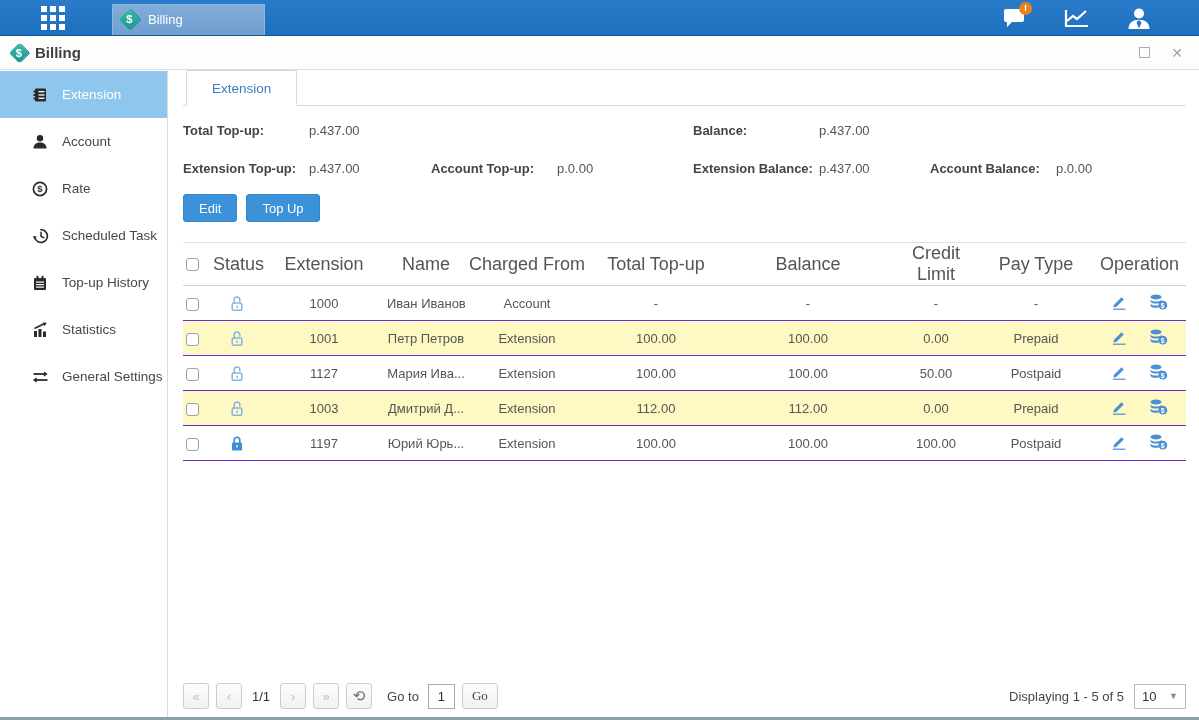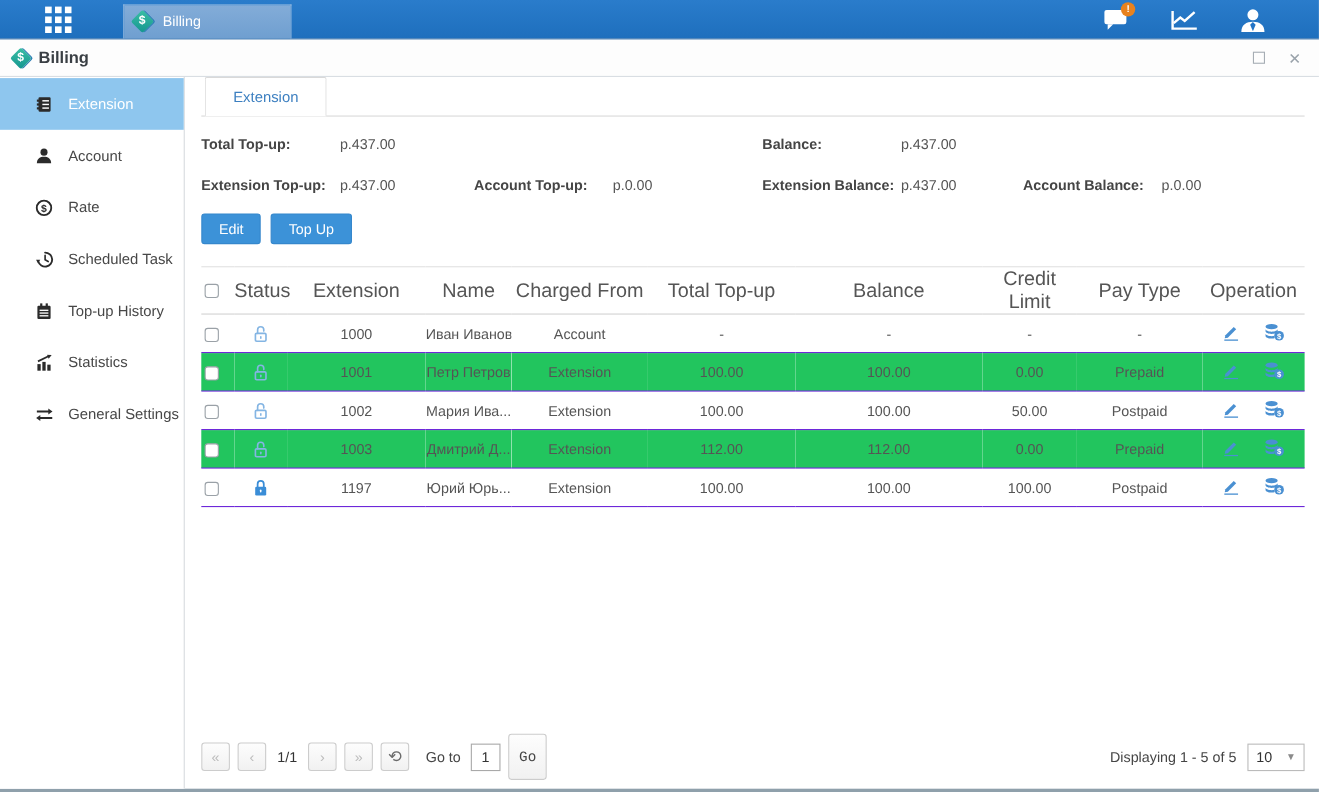--- a/index.html
+++ b/index.html
@@ -49,36 +49,36 @@
 
   
   .actions { margin-top:18px; display:flex; gap:9px; }
   .btn-primary { background:#3c92d8; color:#fff; border:1px solid #3587cc; border-radius:3px; height:28px; padding:0 15px; font-size:13px; font-family:inherit; cursor:pointer; }
 
   
   table.ext-table { margin-top:20px; width:100%; border-collapse:collapse; table-layout:fixed; }
   .ext-table th { height:35px; font-weight:normal; color:#555; border-top:1px solid #e2e2e2; border-bottom:1px solid #d2d2d2; text-align:center; font-size:18px; }
   .ext-table td { height:35px; text-align:center; color:#555; font-size:13px; white-space:nowrap; overflow:hidden; }
   .ext-table tbody tr { border-bottom:1px solid #6d28d9;margin-top:20px; }
-  .ext-table tbody tr.alt { background:#22c55e; }
+  .ext-table tbody tr.alt { background:#fef9c3; }
   .c-sel { text-align:left !important; padding-left:3px; }
   .checkbox { display:inline-block; width:13px; height:13px; border:1px solid #9aa1a7; border-radius:3px; background:#fff; cursor:pointer; vertical-align:middle; }
   .status-icon svg { display:none; vertical-align:middle; }
   .status-icon.unlocked svg.lock-open { display:inline; }
   .status-icon.locked svg.lock-locked { display:inline; }
   .c-op .op-icon { display:inline-block; margin:0 9px; cursor:pointer; vertical-align:middle; }
 
   
   .pagination { position:absolute; left:15px; right:13px; bottom:8px; display:flex; align-items:center; }
   .pg-btn { width:26px; height:26px; border:1px solid #ccc; border-radius:3px; background:linear-gradient(180deg,#fdfdfd,#f1f1f1); color:#bdbdbd; font-size:13px; display:flex; align-items:center; justify-content:center; cursor:pointer; margin-right:7px; }
   .pg-btn.refresh { color:#6b6b6b; font-size:15px; }
   .pg-indicator { color:#333; margin:0 10px 0 3px; }
   .goto-label { color:#454545; margin:0 9px 0 8px; }
   .goto-input { width:27px; height:25px; border:1px solid #a9a9a9; text-align:center; font-size:13px; color:#333; font-family:inherit; margin-right:7px; }
-  .go-btn { height:42px; border:1px solid #ccc; border-radius:3px; background:linear-gradient(180deg,#fdfdfd,#f1f1f1); color:#454545; font-size:13px; padding:0 9px; font-family:Liberation Mono, monospace; cursor:pointer; }
+  .go-btn { height:26px; border:1px solid #ccc; border-radius:3px; background:linear-gradient(180deg,#fdfdfd,#f1f1f1); color:#454545; font-size:13px; padding:0 9px; font-family:Liberation Serif, serif; cursor:pointer; }
   .pg-right { margin-left:auto; display:flex; align-items:center; gap:10px; }
   .displaying { color:#454545; }
   .page-size { width:52px; height:25px; border:1px solid #bbb; background:#fff; display:flex; align-items:center; padding:0 7px; cursor:pointer; color:#333; }
   .page-size .caret { margin-left:auto; font-size:9px; color:#8a8a8a; }
 
   .bottom-edge { height:3px; background:#8fa0ab; }
 </style>
 </head>
 <body>
 
@@ -351,21 +351,21 @@
     <td>
       <span class="status-icon unlocked">
         <svg class="lock-open" width="16" height="17" viewBox="0 0 16 17">
                   <path d="M5.2 8 V4.8 a2.8 2.8 0 0 1 5.6 0 V6" fill="none" stroke="#84b5e3" stroke-width="1.5" stroke-linecap="round"></path>
                   <rect x="3.2" y="8" width="9.6" height="7.2" rx="1.2" fill="none" stroke="#84b5e3" stroke-width="1.5"></rect>
                   <rect x="7.4" y="10.5" width="1.4" height="2.6" rx="0.7" fill="#84b5e3"></rect>
                 </svg>
         
       </span>
     </td>
-    <td>1002</td>
+    <td>1127</td>
     <td>Мария Ива...</td>
     <td>Extension</td>
     <td>100.00</td>
     <td>100.00</td>
     <td>50.00</td>
     <td>Postpaid</td>
     <td class="c-op">
       <span class="op-icon">
         <svg width="16" height="16" viewBox="0 0 16 16">
                   <path d="M3 10.8 L10.6 3.2 L12.8 5.4 L5.2 13 L2.4 13.6 Z" fill="#4a90d2"></path>

